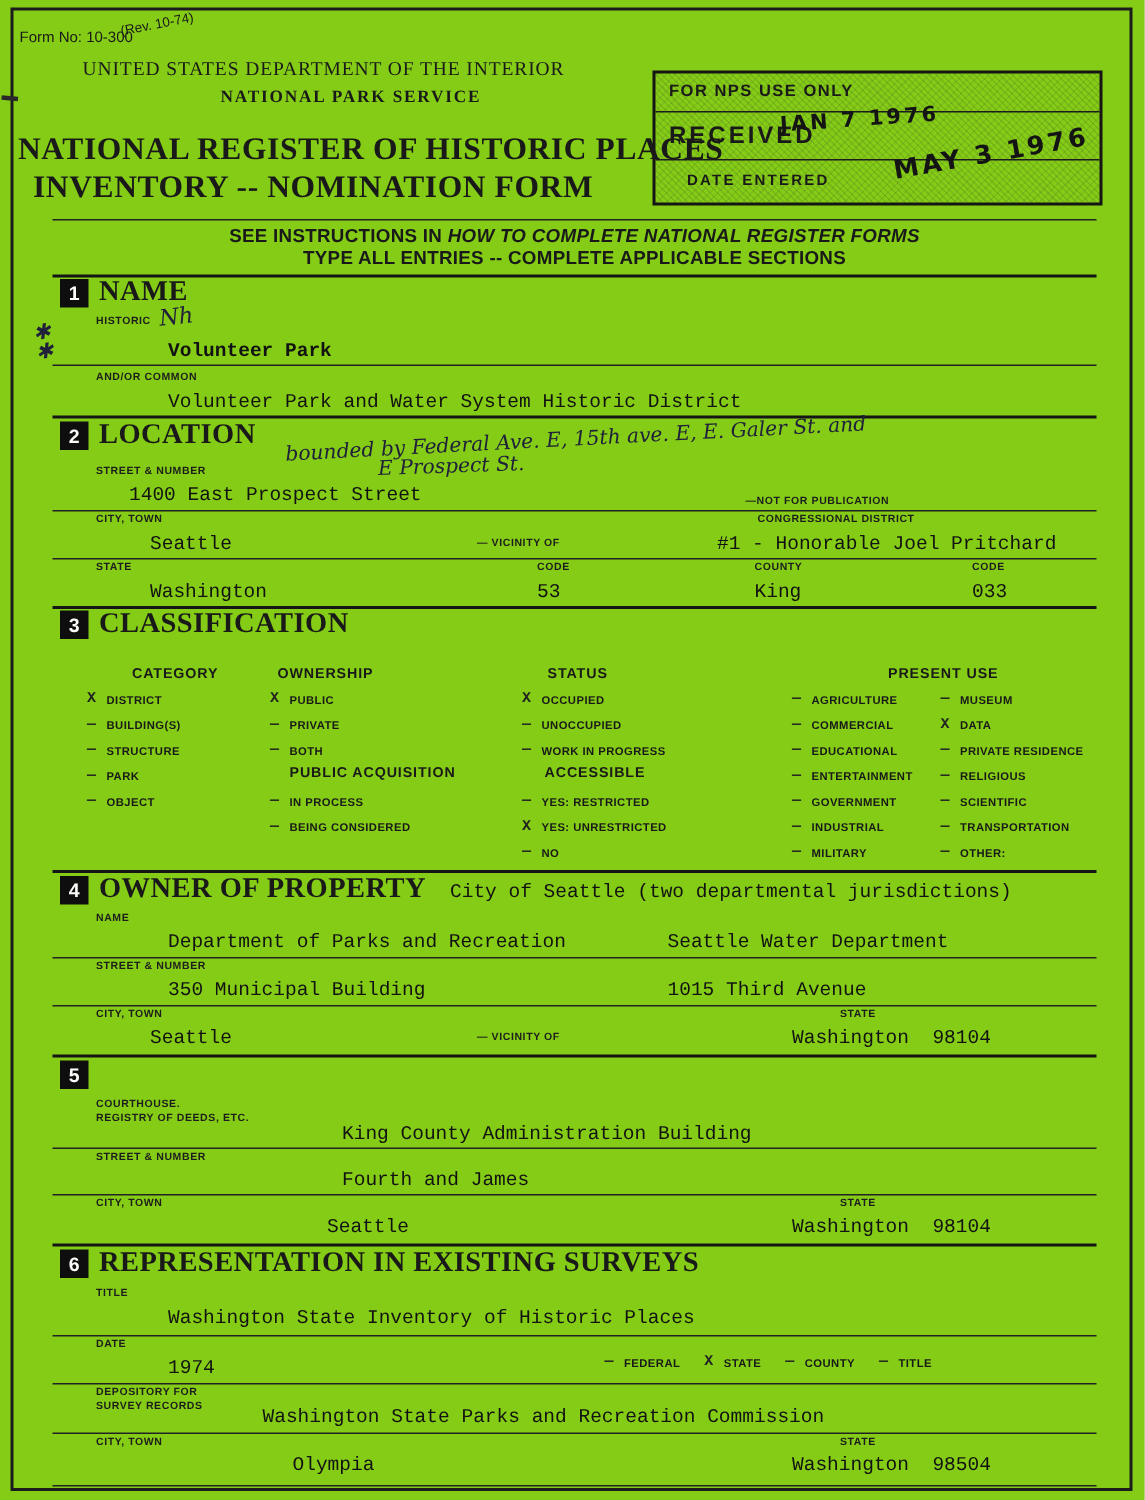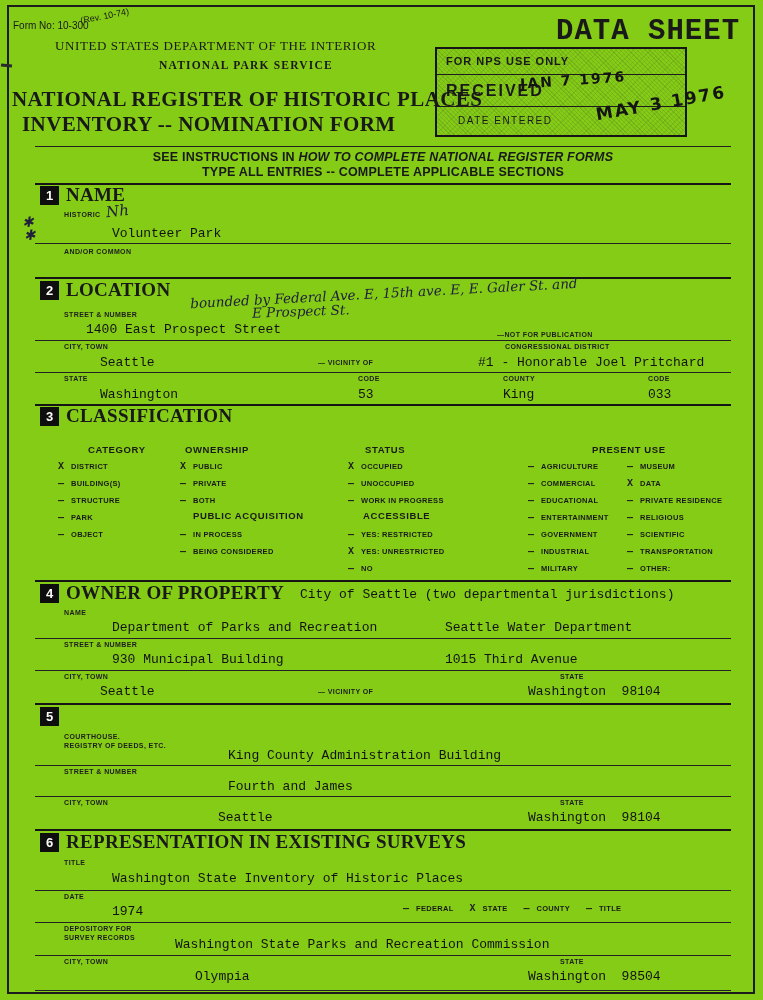--- a/index.html
+++ b/index.html
@@ -30,68 +30,68 @@
   .colhead { font-weight:bold; font-size:9.5px; letter-spacing:0.6px; }
   .cklist { position:absolute; display:flex; flex-direction:column; }
   .cklist .ck { height:17px; display:flex; align-items:center; white-space:nowrap; }
   .ck .mark { font-family:"Liberation Mono",monospace; font-weight:bold; font-size:10px;
     width:13px; display:inline-block; color:#222; }
   .ck .cklbl { font-weight:bold; font-size:7.5px; letter-spacing:0.3px; }
   .levels { position:absolute; display:flex; gap:16px; }
   .levels .ck { display:flex; align-items:center; white-space:nowrap; }
   .hand { font-family:"DejaVu Serif",serif; font-style:italic; color:#20203a; }
   .stamp { font-family:"DejaVu Sans",sans-serif; font-weight:bold; color:#141414; }
-  .npsbox { position:absolute; left:435px; top:47px; width:252px; height:90px;
+  .npsbox { position:absolute; left:435px; top:47px; width:300px; height:90px;
     border:2px solid #151515;
     background-image:
       repeating-linear-gradient(45deg, rgba(40,40,40,0.13) 0 1px, transparent 1px 3px),
       repeating-linear-gradient(-45deg, rgba(40,40,40,0.09) 0 1px, transparent 1px 4px);
   }
   .npsline { position:absolute; left:0; width:100%; border-top:1.5px solid #1c1c1c; }
   .smudge { position:absolute; background:#2a2a2a; }
 </style>
 </head>
 <body>
 
 <div class="page">
   <div class="page-border"></div>
   <div class="smudge" style="left:1px; top:64px; width:11px; height:3px; transform:rotate(6deg);"></div>
 
   <div class="abs" style="left:13px; top:20px; font-size:10px;">Form No: 10-300</div>
   <div class="abs" style="left:80px; top:11px; font-size:9px; transform:rotate(-11deg);">(Rev. 10-74)</div>
   <div class="abs smallhead" style="left:55px; top:38px; font-size:13px;">UNITED STATES DEPARTMENT OF THE INTERIOR</div>
-  <div class="abs smallhead" style="left:147px; top:59px; font-size:11.5px; font-weight:bold; letter-spacing:1.2px;margin-left:12px;">NATIONAL PARK SERVICE</div>
-  <div class="abs datasheet" style="left:556px; top:15px;">DATA SHEET</div>
+  <div class="abs smallhead" style="left:147px; top:59px; font-size:11.5px; font-weight:bold; letter-spacing:1.2px;">NATIONAL PARK SERVICE</div>
 
   <div class="npsbox">
     <div class="npsline" style="top:25px;"></div>
     <div class="npsline" style="top:57px;"></div>
     <div class="abs" style="left:9px; top:6px; font-weight:bold; font-size:11px; letter-spacing:1px;">FOR NPS USE ONLY</div>
     <div class="abs" style="left:9px; top:33px; font-weight:bold; font-size:16px; letter-spacing:2px;">RECEIVED</div>
     <div class="abs stamp" style="left:83px; top:23px; font-size:14px; letter-spacing:2px; transform:rotate(-4deg);">JAN 7  1976</div>
-    <div class="abs" style="left:9px; top:66px; font-weight:normal; font-size:10px; letter-spacing:1.5px;padding-left:12px;">DATE ENTERED</div>
+    <div class="abs" style="left:9px; top:66px; font-weight:bold; font-size:10px; letter-spacing:1.5px;padding-left:12px;">DATE ENTERED</div>
     <div class="abs stamp" style="left:158px; top:44px; font-size:17px; letter-spacing:2px; transform:rotate(-10deg);">MAY 3  1976</div>
   </div>
 
   <div class="abs bigtitle" style="left:12px; top:87px;">NATIONAL REGISTER OF HISTORIC PLACES</div>
   <div class="abs bigtitle" style="left:22px; top:112px;">INVENTORY -- NOMINATION FORM</div>
 
   <div class="hline" style="top:146px;"></div>
   <div class="instr" style="top:150px;"><span>SEE INSTRUCTIONS IN </span><i>HOW TO COMPLETE NATIONAL REGISTER FORMS</i></div>
   <div class="instr" style="top:165px;">TYPE ALL ENTRIES -- COMPLETE APPLICABLE SECTIONS</div>
   <div class="hline thick" style="top:183px;"></div>
 
   <div class="secnum" style="left:40px; top:186px;">1</div>
   <div class="sectitle" style="left:66px; top:184px;">NAME</div>
   <div class="abs lbl" style="left:64px; top:211px;">HISTORIC</div>
   <div class="abs hand" style="left:106px; top:202px; font-size:15px; transform:rotate(-6deg);">Nh</div>
   <div class="abs hand" style="left:23px; top:216px; width:12px; white-space:normal; font-size:14px; line-height:13px; transform:rotate(-8deg);">✱ ✱</div>
-  <div class="abs typed" style="left:112px; top:226px;">Volunteer Park</div>
+  <div class="abs typed" style="left:112px; top:226px;font-weight:bold;">Volunteer Park</div>
   <div class="hline" style="top:243px;"></div>
   <div class="abs lbl" style="left:64px; top:248px;">AND/OR COMMON</div>
+  <div class="abs typed" style="left:112px; top:260px;">Volunteer Park and Water System Historic District</div>
   <div class="hline thick" style="top:277px;"></div>
 
   <div class="secnum" style="left:40px; top:281px;">2</div>
   <div class="sectitle" style="left:66px; top:279px;">LOCATION</div>
   <div class="abs hand" style="left:190px; top:285px; font-size:13.5px; transform:rotate(-3deg);">bounded by Federal Ave. E, 15th ave. E, E. Galer St. and</div>
   <div class="abs hand" style="left:252px; top:303px; font-size:13.5px; transform:rotate(-2deg);">E Prospect St.</div>
   <div class="abs lbl" style="left:64px; top:311px;">STREET &amp; NUMBER</div>
   <div class="abs typed" style="left:86px; top:322px;">1400 East Prospect Street</div>
   <div class="abs lbl" style="left:497px; top:331px;">—NOT FOR PUBLICATION</div>
   <div class="hline" style="top:340px;"></div>
@@ -264,21 +264,21 @@
   <div class="hline thick" style="top:580px;"></div>
 
   <div class="secnum" style="left:40px; top:584px;">4</div>
   <div class="sectitle" style="left:66px; top:582px;">OWNER OF PROPERTY</div>
   <div class="abs typed" style="left:300px; top:587px;">City of Seattle (two departmental jurisdictions)</div>
   <div class="abs lbl" style="left:64px; top:609px;">NAME</div>
   <div class="abs typed" style="left:112px; top:620px;font-family:Liberation Mono, monospace;">Department of Parks and Recreation</div>
   <div class="abs typed" style="left:445px; top:620px;">Seattle Water Department</div>
   <div class="hline" style="top:638px;"></div>
   <div class="abs lbl" style="left:64px; top:641px;">STREET &amp; NUMBER</div>
-  <div class="abs typed" style="left:112px; top:652px;">930 Municipal Building</div>
+  <div class="abs typed" style="left:112px; top:652px;">350 Municipal Building</div>
   <div class="abs typed" style="left:445px; top:652px;">1015 Third Avenue</div>
   <div class="hline" style="top:670px;"></div>
   <div class="abs lbl" style="left:64px; top:673px;">CITY, TOWN</div>
   <div class="abs lbl" style="left:560px; top:673px;">STATE</div>
   <div class="abs typed" style="left:100px; top:684px;">Seattle</div>
   <div class="abs lbl" style="left:318px; top:688px;">— VICINITY OF</div>
   <div class="abs typed" style="left:528px; top:684px;">Washington  98104</div>
   <div class="hline thick" style="top:703px;"></div>
 
   <div class="secnum" style="left:40px; top:707px;">5</div>

